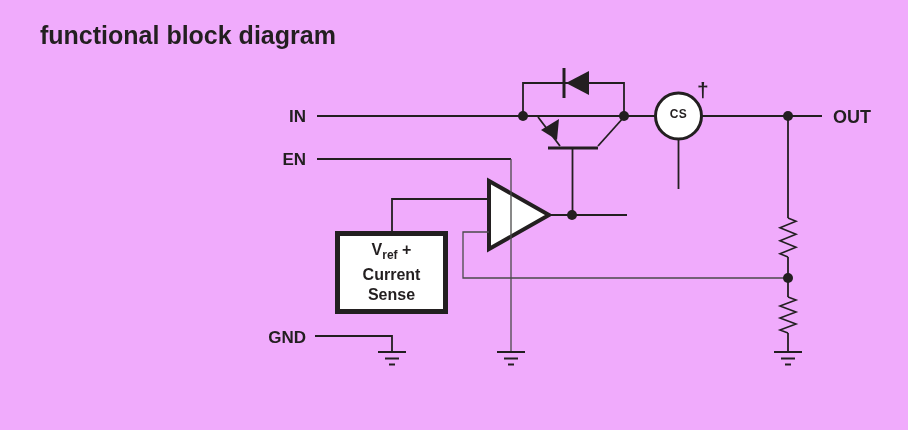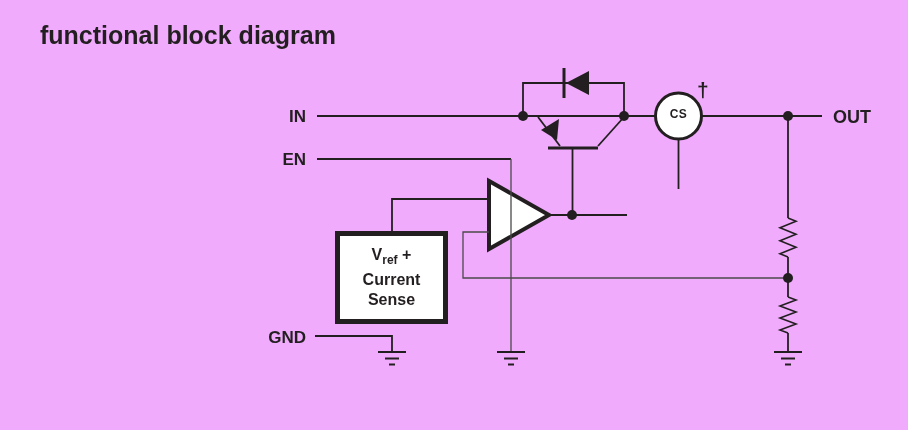--- a/index.html
+++ b/index.html
@@ -109,21 +109,21 @@
 
   <div class="lbl right" style="left:270px;top:108px;width:36px;">IN</div>
   <div class="lbl right" style="left:270px;top:151px;width:36px;">EN</div>
   <div class="lbl right" style="left:258px;top:329px;width:48px;">GND</div>
   <div class="lbl" style="left:833px;top:108px;font-size:18px;">OUT</div>
 
   <div id="cs-label">CS</div>
   <div id="cs-dagger">†</div>
 
 
-  <div id="vref-box" class="blockbox" style="left:335px;top:231px;width:113px;height:93px;">
+  <div id="vref-box" class="blockbox" style="left:335px;top:231px;width:113px;height:83px;">
     <span>
       <span>V</span><sub class="vsub">ref</sub>
       <span>+</span>
     </span>
     <span>Current</span>
     <span>Sense</span>
   </div>
 
 
 </div>

